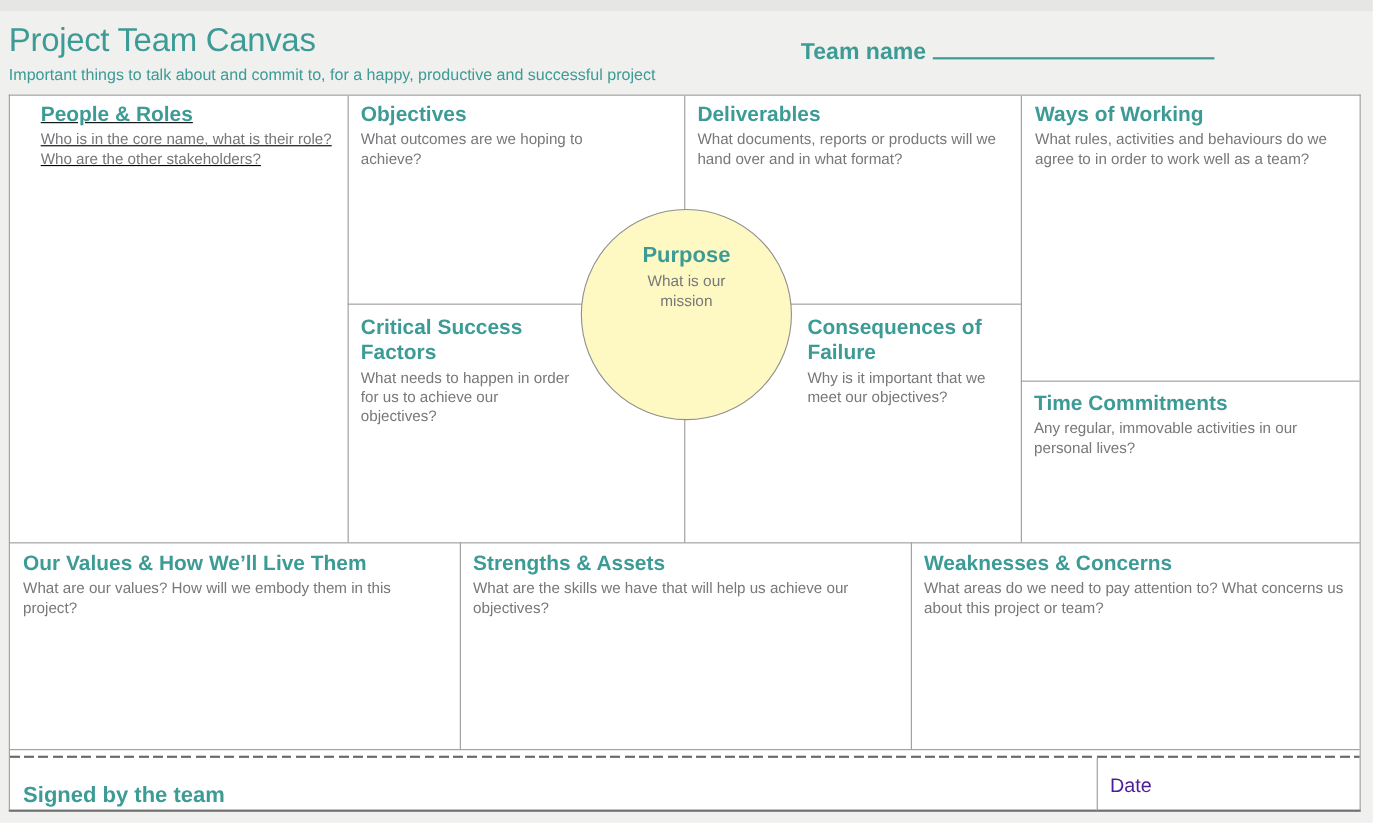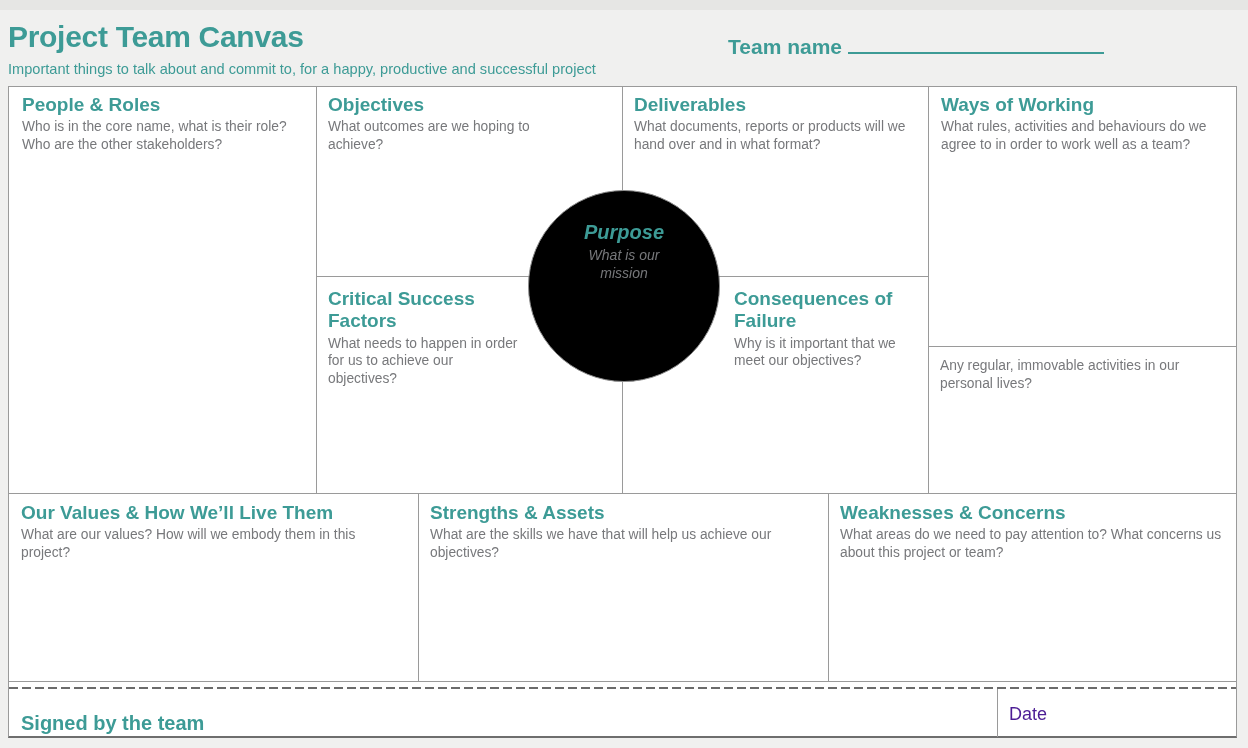--- a/index.html
+++ b/index.html
@@ -9,21 +9,21 @@
     font-family:"Liberation Sans", sans-serif;
     position:relative;
     overflow:hidden;
   }
   .top-strip {
     position:absolute; left:0; top:0; width:1248px; height:10px;
     background:#E6E6E4;
   }
   .page-title {
     position:absolute; left:8px; top:20px; margin:0;
-    font-size:30px; font-weight:700; color:#3D9B96; letter-spacing:-0.3px;
+    font-size:30px; font-weight:400; color:#3D9B96; letter-spacing:-0.3px;
   }
   .page-subtitle {
     position:absolute; left:8px; top:61px; margin:0;
     font-size:14.6px; color:#3D9B96;
   }
   .team-name {
     position:absolute; left:728px; top:33px; white-space:nowrap;
   }
   .team-name-label { font-size:21px; font-weight:700; color:#3D9B96; }
   .team-name-line {
@@ -44,41 +44,41 @@
     background:repeating-linear-gradient(90deg,#6B6B6B 0 9px,transparent 9px 13px);
   }
   .cell { position:absolute; box-sizing:border-box; padding:7px 12px; }
   .cell h2 {
     margin:0 0 2px; font-size:19px; font-weight:700;
     color:#3D9B96; line-height:1.18;
   }
   .cell p {
     margin:0; font-size:13.8px; color:#77787B; line-height:1.27;
   }
-  .cell-people        { left:1px;    top:0;    width:307px; height:406px; }
+  .cell-people        { left:16px;    top:0;    width:307px; height:406px;text-decoration:underline; }
   .cell-objectives    { left:307px;top:0;    width:306px; height:189px; }
   .cell-objectives p  { max-width:238px; }
   .cell-deliverables  { left:613px;top:0;    width:306px; height:189px; }
   .cell-ways          { left:920px;top:0;    width:308px; height:259px; }
   .cell-csf           { left:307px;top:189px;width:220px; height:217px; padding-top:12px; }
   .cell-csf h2        { max-width:185px; }
   .cell-consequences  { left:613px;top:189px;width:306px; height:217px; padding-top:12px; padding-left:112px; }
   .cell-time          { left:919px;top:259px;width:308px; height:147px; padding-top:11px; }
   .cell-values        { left:0;    top:406px;width:409px; height:188px; padding-top:9px; }
   .cell-strengths     { left:409px;top:406px;width:410px; height:188px; padding-top:9px; }
   .cell-weaknesses    { left:819px;top:406px;width:408px; height:188px; padding-top:9px; }
   .cell-signed        { left:0;    top:602px;width:988px; height:48px;  padding-top:8px; }
   .cell-signed h2     { font-size:20px;margin-top:15px; }
   .cell-date          { left:988px;top:602px;width:239px; height:48px;  padding-top:15px; }
   .cell-date span     { font-size:18px; color:#4c1d95; }
   .purpose-circle {
     position:absolute; left:519px; top:103px; width:192px; height:192px;
-    box-sizing:border-box; background:#000000;
+    box-sizing:border-box; background:#fef9c3;
     border:1px solid #8F8F8F; border-radius:50%;
-    text-align:center; padding-top:30px; z-index:2;font-style:italic;
+    text-align:center; padding-top:30px; z-index:2;
   }
   .purpose-circle h2 {
     margin:0; font-size:20px; font-weight:700; color:#3D9B96;
   }
   .purpose-circle p {
     margin:2px auto 0; width:118px;
     font-size:14px; color:#77787B; line-height:1.3;
   }
 </style>
 </head>
@@ -131,20 +131,21 @@
     <h2>Critical Success Factors</h2>
     <p>What needs to happen in order for us to achieve our objectives?</p>
   </section>
 
   <section class="cell cell-consequences">
     <h2>Consequences of Failure</h2>
     <p>Why is it important that we meet our objectives?</p>
   </section>
 
   <section class="cell cell-time">
+    <h2>Time Commitments</h2>
     <p>Any regular, immovable activities in our personal lives?</p>
   </section>
 
   <section class="cell cell-values">
     <h2>Our Values &amp; How We’ll Live Them</h2>
     <p>What are our values? How will we embody them in this project?</p>
   </section>
 
   <section class="cell cell-strengths">
     <h2>Strengths &amp; Assets</h2>

